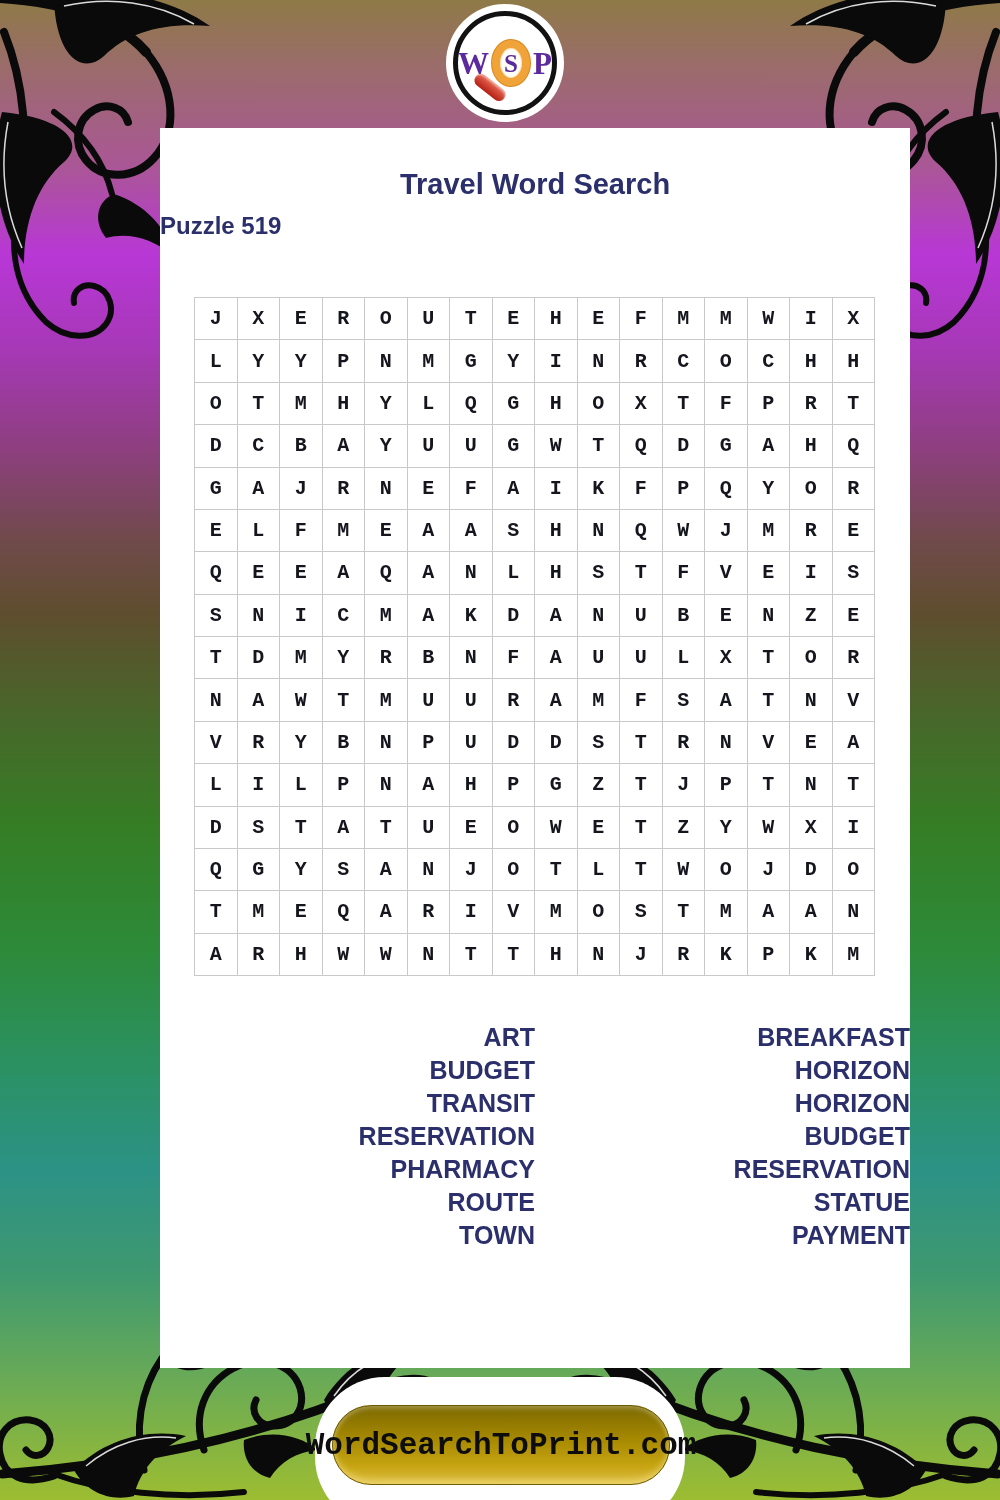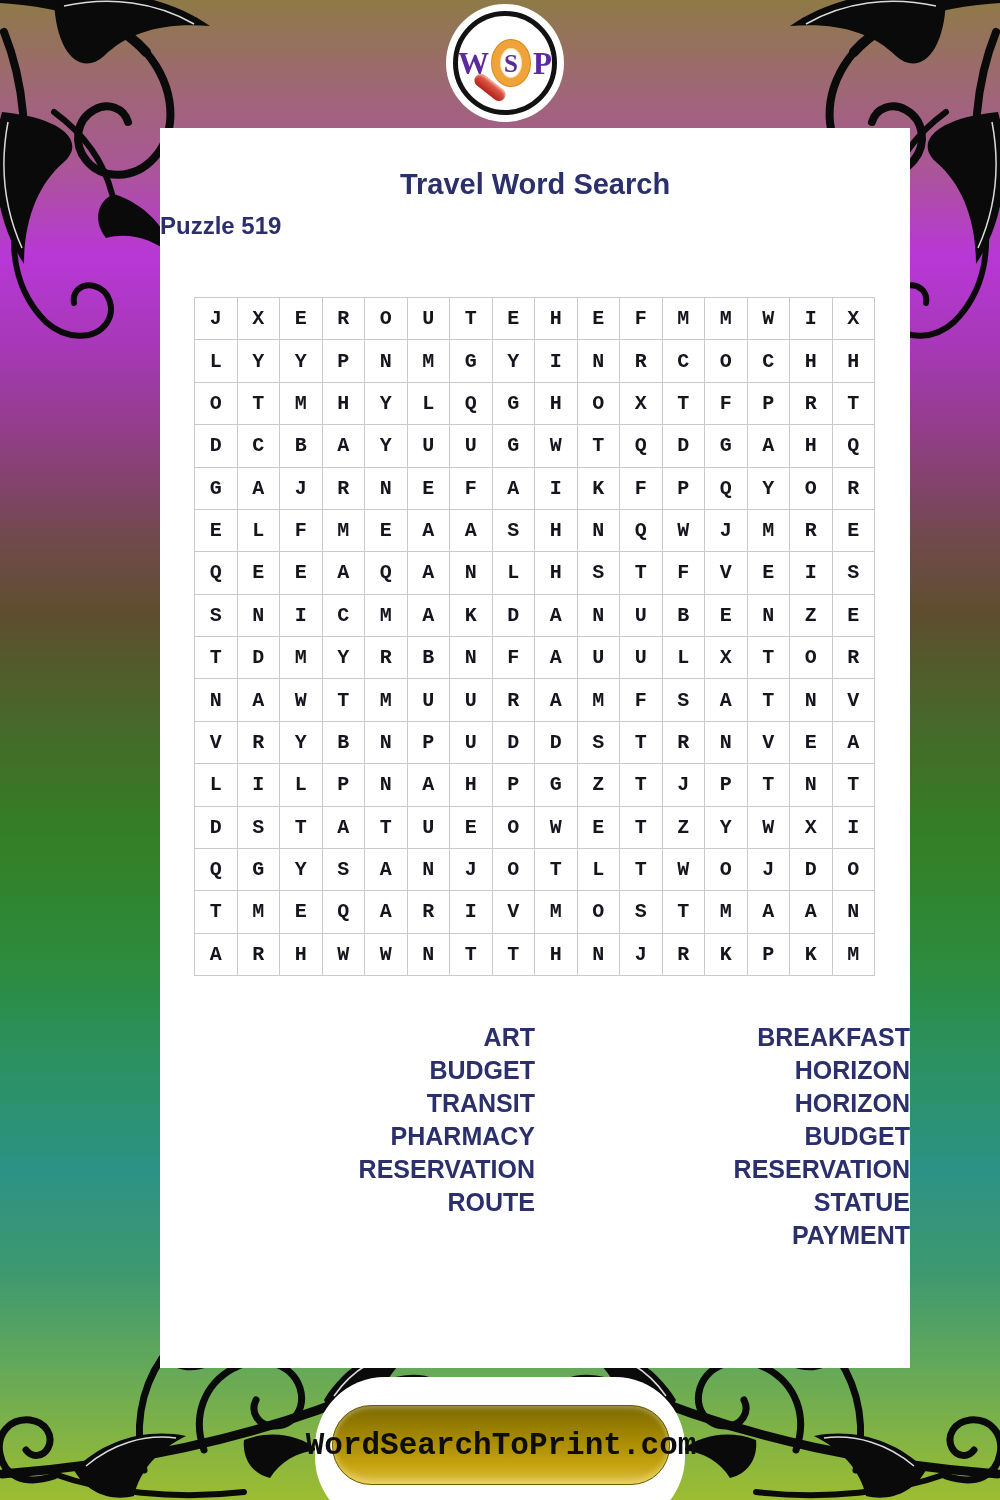--- a/index.html
+++ b/index.html
@@ -416,23 +416,24 @@
         <div class="cell">P</div>
         <div class="cell">K</div>
         <div class="cell">M</div>
       </div>
 
     <div class="words">
       <ul>
           <li>ART</li>
           <li>BUDGET</li>
           <li>TRANSIT</li>
+          <li>RESERVATION</li>
           <li>PHARMACY</li>
-          <li>RESERVATION</li>
           <li>ROUTE</li>
+          <li>TOWN</li>
         </ul>
       <ul>
           <li>BREAKFAST</li>
           <li>HORIZON</li>
           <li>HORIZON</li>
           <li>BUDGET</li>
           <li>RESERVATION</li>
           <li>STATUE</li>
           <li>PAYMENT</li>
         </ul>

